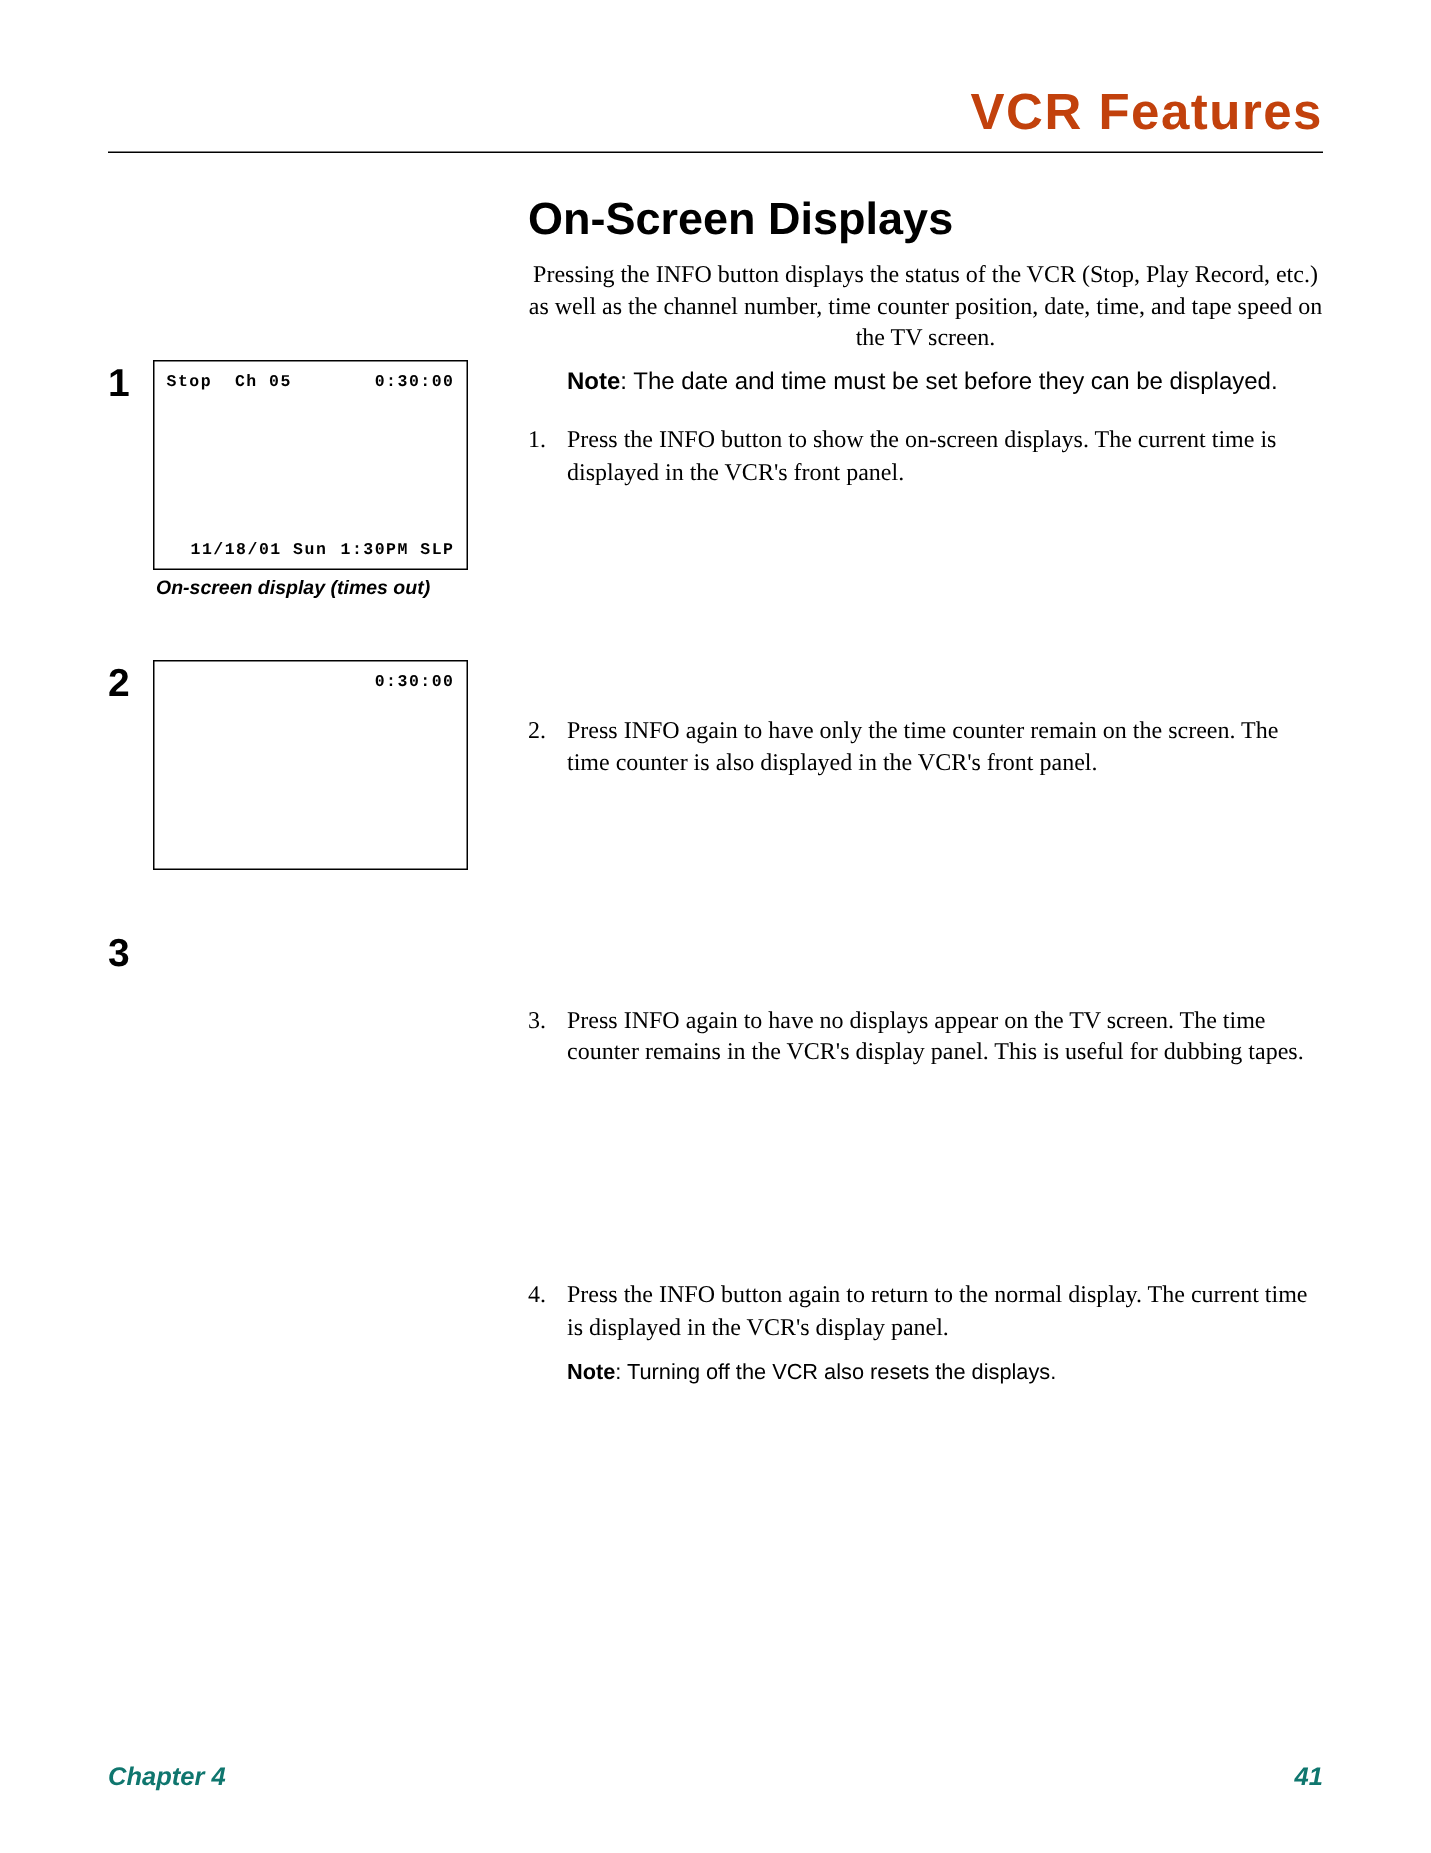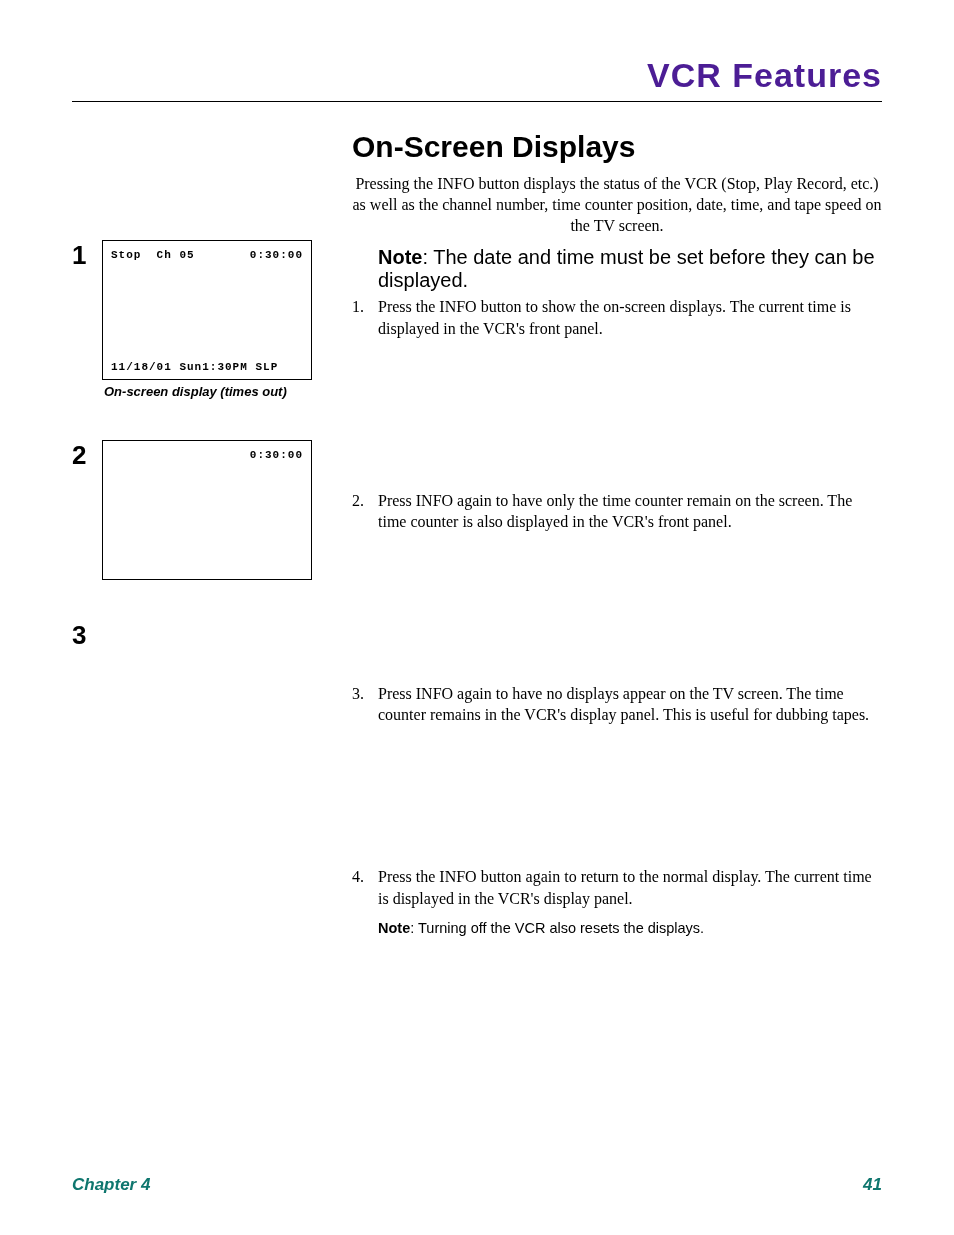--- a/index.html
+++ b/index.html
@@ -25,21 +25,21 @@
     text-align: right;
     border-bottom: 1.5px solid #000;
     padding-bottom: 6px;
     margin-bottom: 28px;
   }
   .header-title {
     font-family: Arial, Helvetica, sans-serif;
     font-weight: 900;
     font-size: 34px;
     letter-spacing: 1px;
-    color: #4c1d95;
+    color: #c2410c;
   }
   .content {
     display: flex;
     flex: 1;
   }
   .left-col {
     width: 280px;
     flex-shrink: 0;
   }
   .right-col {
@@ -53,22 +53,22 @@
     margin: 0 0 10px 0;
   }
   .intro {
     font-size: 16px;
     line-height: 1.3;
     margin: 0 0 10px 0;
     text-align: center;
   }
   .note-line {
     font-family: Arial, Helvetica, sans-serif;
-    font-size: 20px;
-    margin: 0 0 4px 26px;
+    font-size: 16px;
+    margin: 0 0 19px 26px;
   }
   .note-line .bold, .step-note .bold {
     font-weight: 700;
   }
   ol.steps {
     margin: 0;
     padding: 0;
     list-style: none;
   }
   ol.steps > li {
@@ -120,23 +120,24 @@
     position: relative;
   }
   .fig .top-row {
     display: flex;
     justify-content: space-between;
     white-space: pre;
   }
   .fig .bottom-row {
     position: absolute;
     bottom: 6px;
-    left: 8px;
+    left: 24px;
     right: 8px;
     display: flex;
+    justify-content: space-between;
     white-space: pre;
   }
   .fig-caption {
     font-family: Arial, Helvetica, sans-serif;
     font-style: italic;
     font-weight: 700;
     font-size: 13px;
     margin-top: 4px;
     line-height: 1.25;
     padding-left: 2px;

